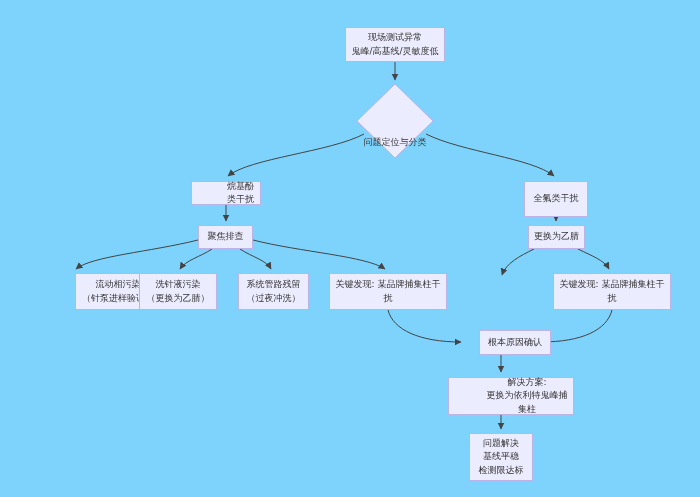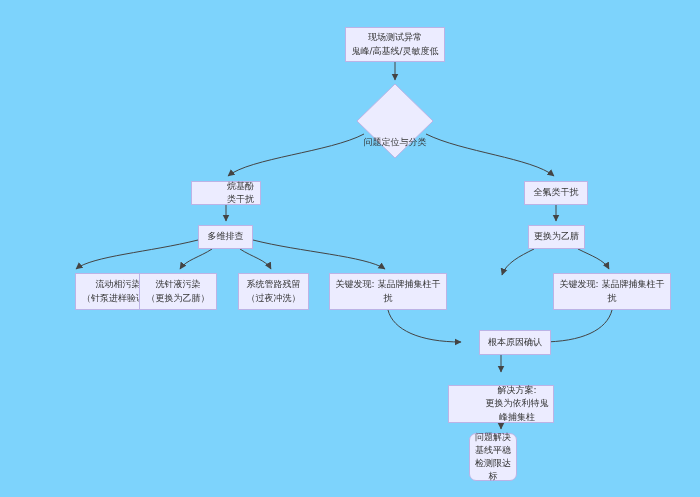--- a/index.html
+++ b/index.html
@@ -78,42 +78,42 @@
     <polygon points="395,84 433,121 395,158 357,121" fill="#ECECFF" stroke="#BCB3E6" stroke-width="1"></polygon>
   </svg>
 
   <div class="node" style="left:345px; top:27px; width:100px; height:35px;">现场测试异常
 鬼峰/高基线/灵敏度低</div>
 
   <div class="diamond-label" style="left:345px; top:116px; width:100px;margin-top:20px;">问题定位与分类</div>
 
   <div class="node" style="left:191px; top:181px; width:70px; height:24px;padding-left:32px;">烷基酚类干扰</div>
 
-  <div class="node" style="left:524px; top:181px; width:64px; height:24px;">全氟类干扰</div>
+  <div class="node" style="left:524px; top:181px; width:64px; height:36px;">全氟类干扰</div>
 
-  <div class="node" style="left:198px; top:225px; width:55px; height:24px;">多维排查</div>
+  <div class="node" style="left:198px; top:225px; width:55px; height:24px;">聚焦排查</div>
 
   <div class="node" style="left:528px; top:225px; width:57px; height:24px;">更换为乙腈</div>
 
   <div class="node" style="left:31px; top:273px; width:86px; height:37px;margin-left:44px;">流动相污染
 （针泵进样验证）</div>
 
   <div class="node" style="left:139px; top:273px; width:78px; height:37px;">洗针液污染
 （更换为乙腈）</div>
 
   <div class="node" style="left:238px; top:273px; width:71px; height:37px;">系统管路残留
 （过夜冲洗）</div>
 
   <div class="node" style="left:329px; top:273px; width:118px; height:37px;">关键发现: 某品牌捕集柱干扰</div>
 
 
   <div class="node" style="left:553px; top:273px; width:118px; height:37px;">关键发现: 某品牌捕集柱干扰</div>
 
   <div class="node" style="left:465px; top:330px; width:72px; height:25px;margin-left:14px;">根本原因确认</div>
 
-  <div class="node" style="left:448px; top:385px; width:106px; height:38px;padding-left:35px;">解决方案:
+  <div class="node" style="left:448px; top:377px; width:126px; height:38px;padding-left:35px;">解决方案:
 更换为依利特鬼峰捕集柱</div>
 
-  <div class="node" style="left:469px; top:433px; width:48px; height:48px;border-radius:7px;">问题解决
+  <div class="node" style="left:469px; top:433px; width:64px; height:48px;">问题解决
 基线平稳
 检测限达标</div>
 
 </div>
 
 </body></html>

